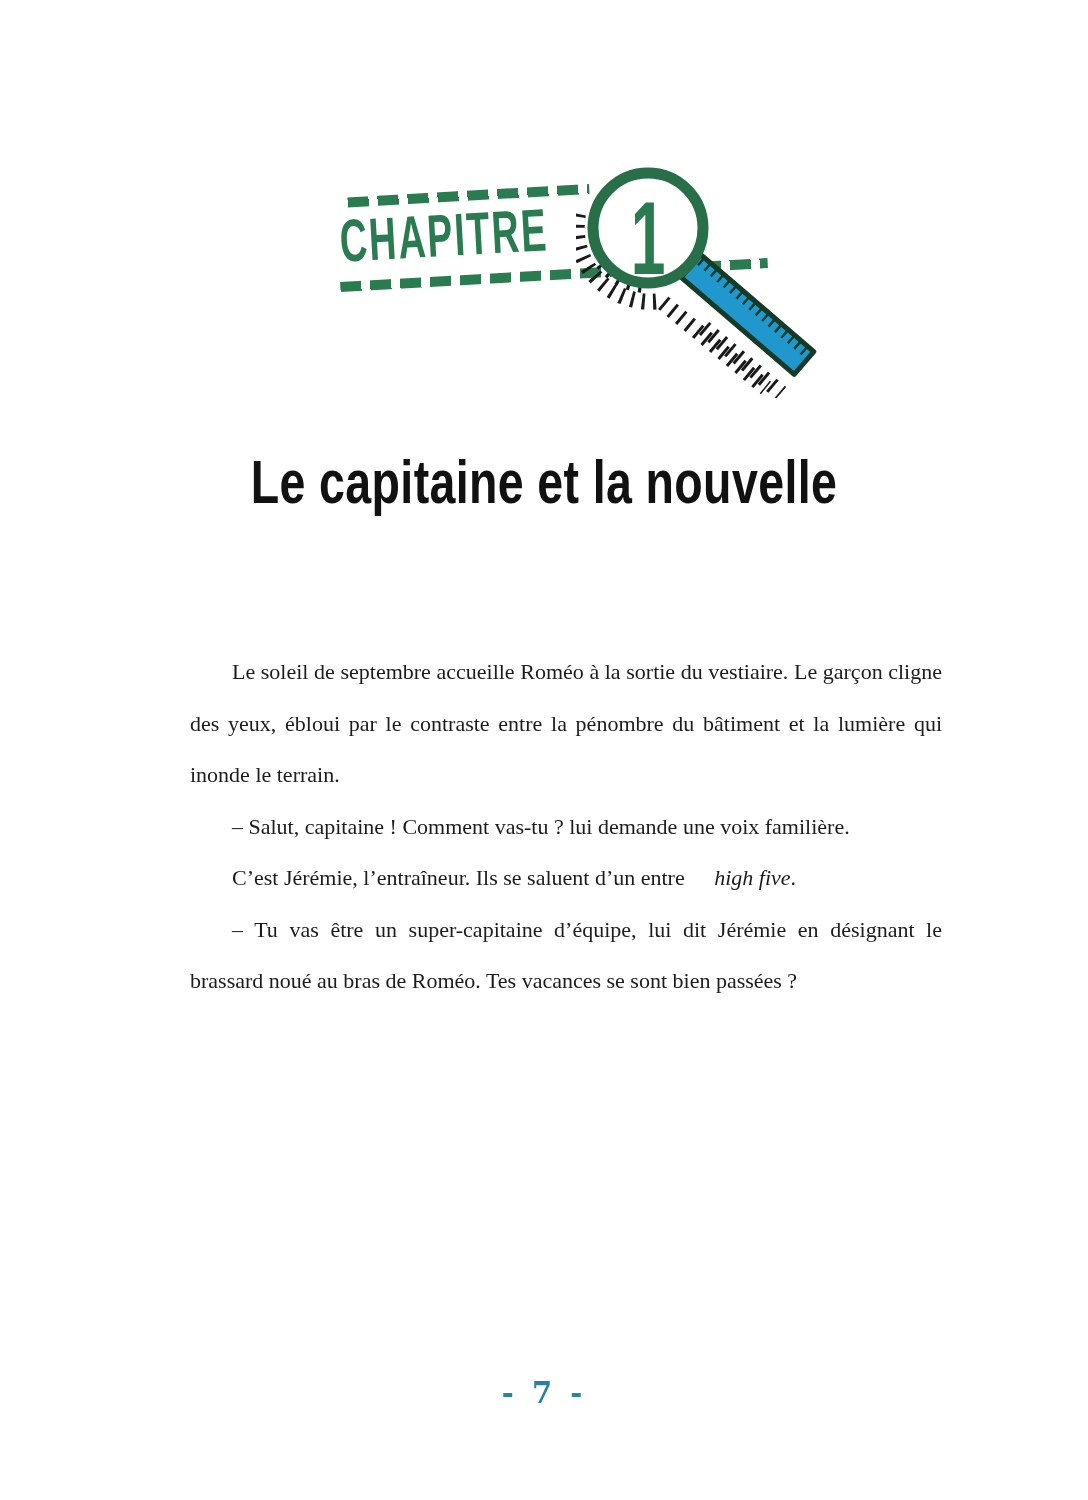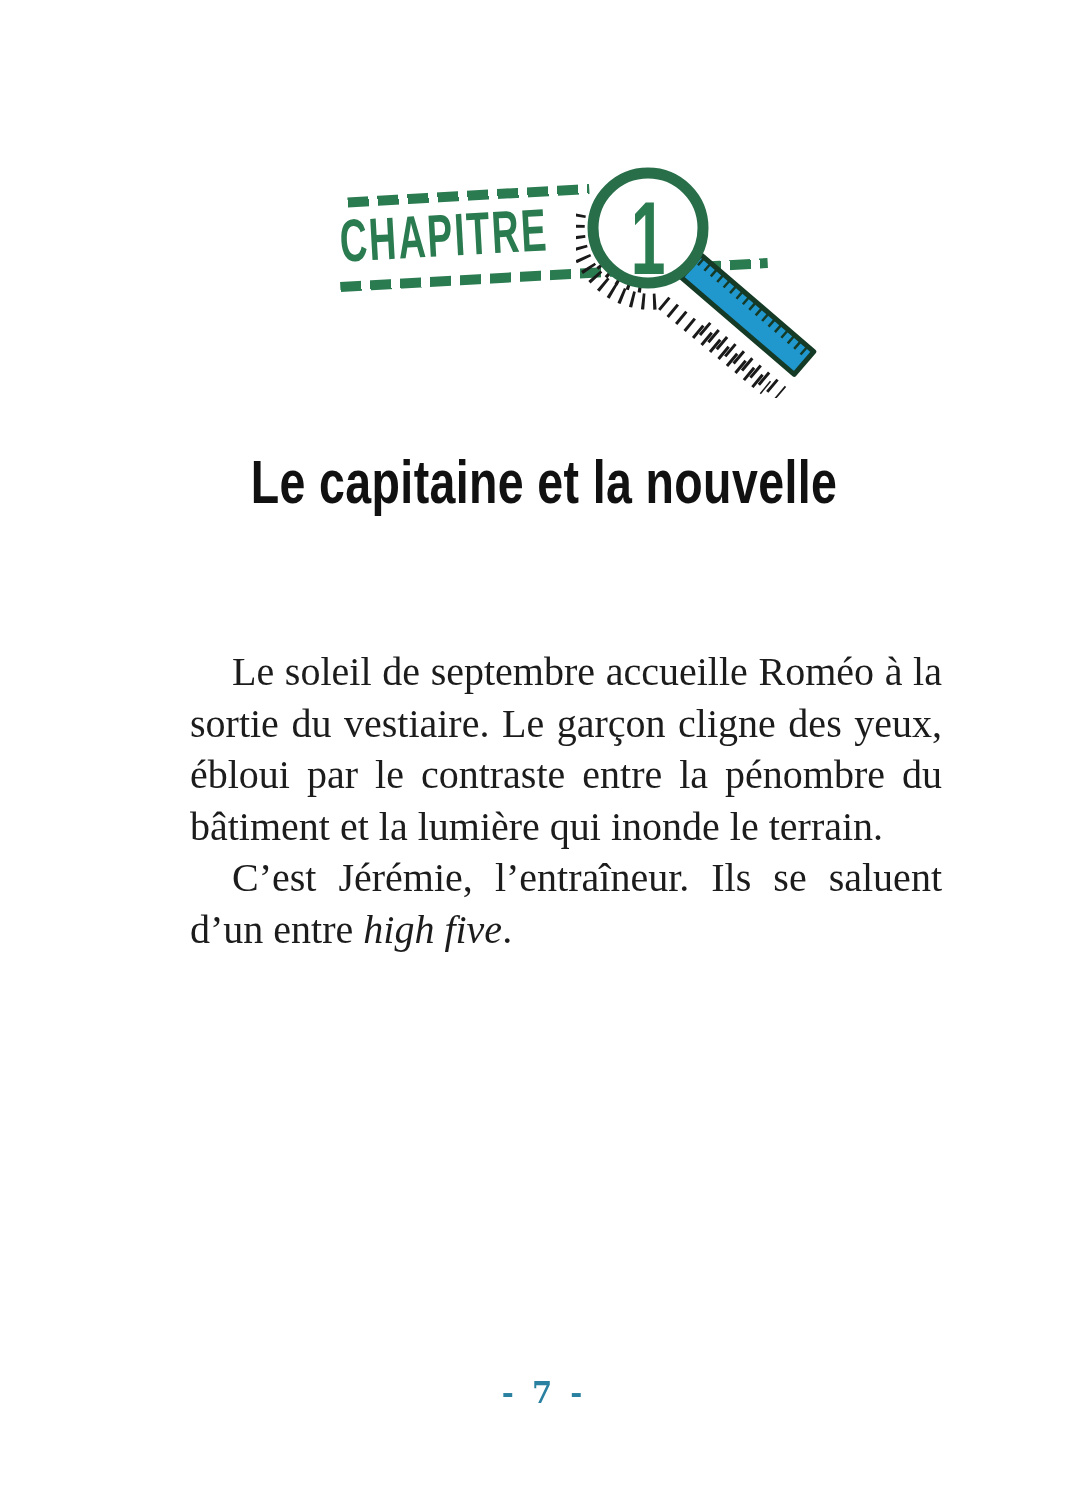--- a/index.html
+++ b/index.html
@@ -60,26 +60,26 @@
     font-size:62px;line-height:78px;
     color:var(--title);
     transform:scaleX(0.75);
     white-space:nowrap;
     letter-spacing:0.5px;
   }
 
   
   .body-text{
     position:absolute;left:190px;top:646px;width:752px;
-    font-size:40px;line-height:51.5px;
+    font-size:22px;line-height:51.5px;
     color:var(--text);
     text-align:justify;
   }
   .body-text p{margin:0;text-indent:42px;}
-  .italic{font-style:italic;}
+  .italic{font-style:italic;margin-left:24px;}
 
   
   .page-number{
     position:absolute;left:0;top:1376px;width:1088px;
     text-align:center;
     font-family:"DejaVu Serif", serif;
     font-weight:bold;
     font-size:29px;
     letter-spacing:4px;
     color:var(--page-teal);
@@ -110,18 +110,20 @@
       <circle cx="72" cy="70" r="55" style="fill:#ffffff;stroke:var(--rim-green)" stroke-width="11"></circle>
 
       <text x="72" y="116" text-anchor="middle" font-family="Liberation Sans, sans-serif" font-weight="bold" font-size="104" style="fill:var(--stamp-green)" transform="translate(72 0) scale(0.6 1) translate(-72 0)">1</text>
     </svg>
   </div>
 
   <h1 class="title">Le capitaine et la nouvelle</h1>
 
   <div class="body-text">
       <p><span>Le soleil de septembre accueille Roméo à la sortie du vestiaire. Le garçon cligne des yeux, ébloui par le contraste entre la pénombre du bâtiment et la lumière qui inonde le terrain.</span></p>
+      <p><span>– Salut, capitaine ! Comment vas-tu ? lui demande une voix familière.</span></p>
       <p><span>C’est Jérémie, l’entraîneur. Ils se saluent d’un entre </span><span class="italic">high five</span><span>.</span></p>
+      <p><span>– Tu vas être un super-capitaine d’équipe, lui dit Jérémie en désignant le brassard noué au bras de Roméo. Tes vacances se sont bien passées ?</span></p>
     </div>
 
   <div class="page-number">- 7 -</div>
 
 </div>
 
 </body></html>

